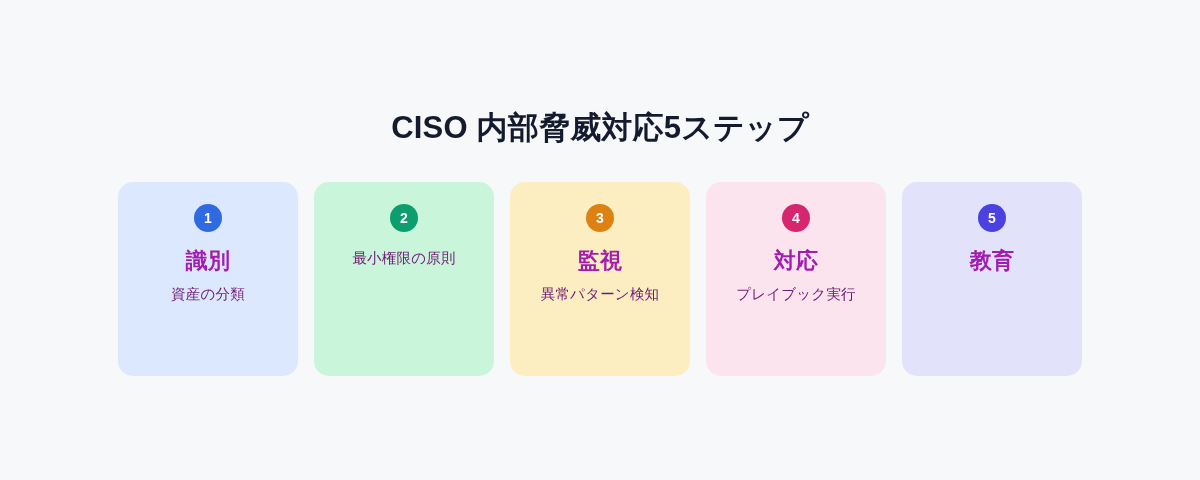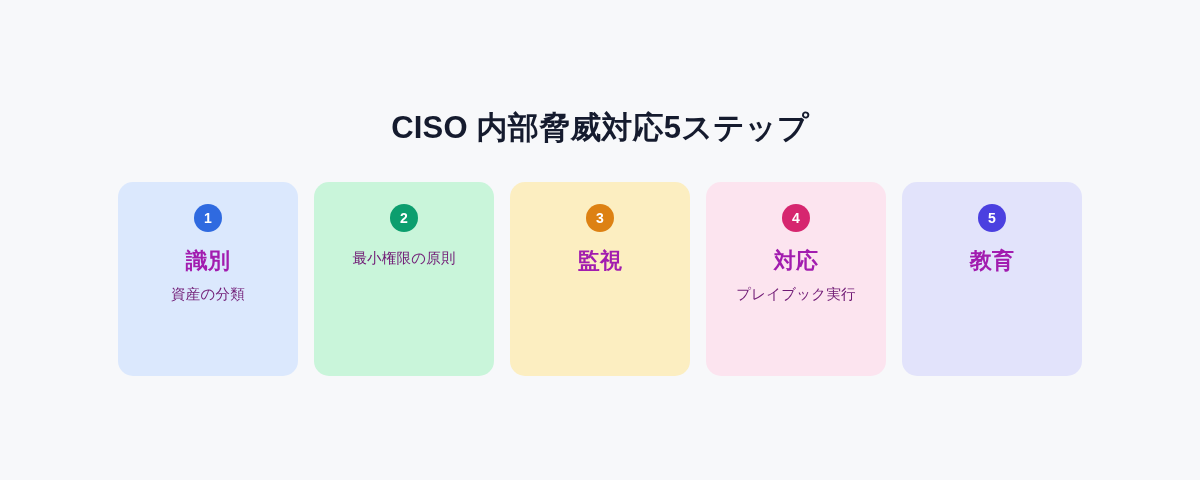--- a/index.html
+++ b/index.html
@@ -102,20 +102,21 @@
     </div>
 
     <div class="step-card" style="background: rgb(201, 245, 218);">
       <div class="step-badge" style="background: rgb(12, 158, 110);">2</div>
       <div class="step-desc">最小権限の原則</div>
     </div>
 
     <div class="step-card" style="background: rgb(252, 238, 193);">
       <div class="step-badge" style="background: rgb(221, 129, 19);">3</div>
       <div class="step-title">監視</div>
+      <div class="step-desc">異常パターン検知</div>
     </div>
 
     <div class="step-card" style="background: rgb(252, 228, 239);">
       <div class="step-badge" style="background: rgb(214, 38, 111);">4</div>
       <div class="step-title">対応</div>
       <div class="step-desc">プレイブック実行</div>
     </div>
 
     <div class="step-card" style="background: rgb(226, 227, 251);">
       <div class="step-badge" style="background: rgb(75, 64, 224);">5</div>

